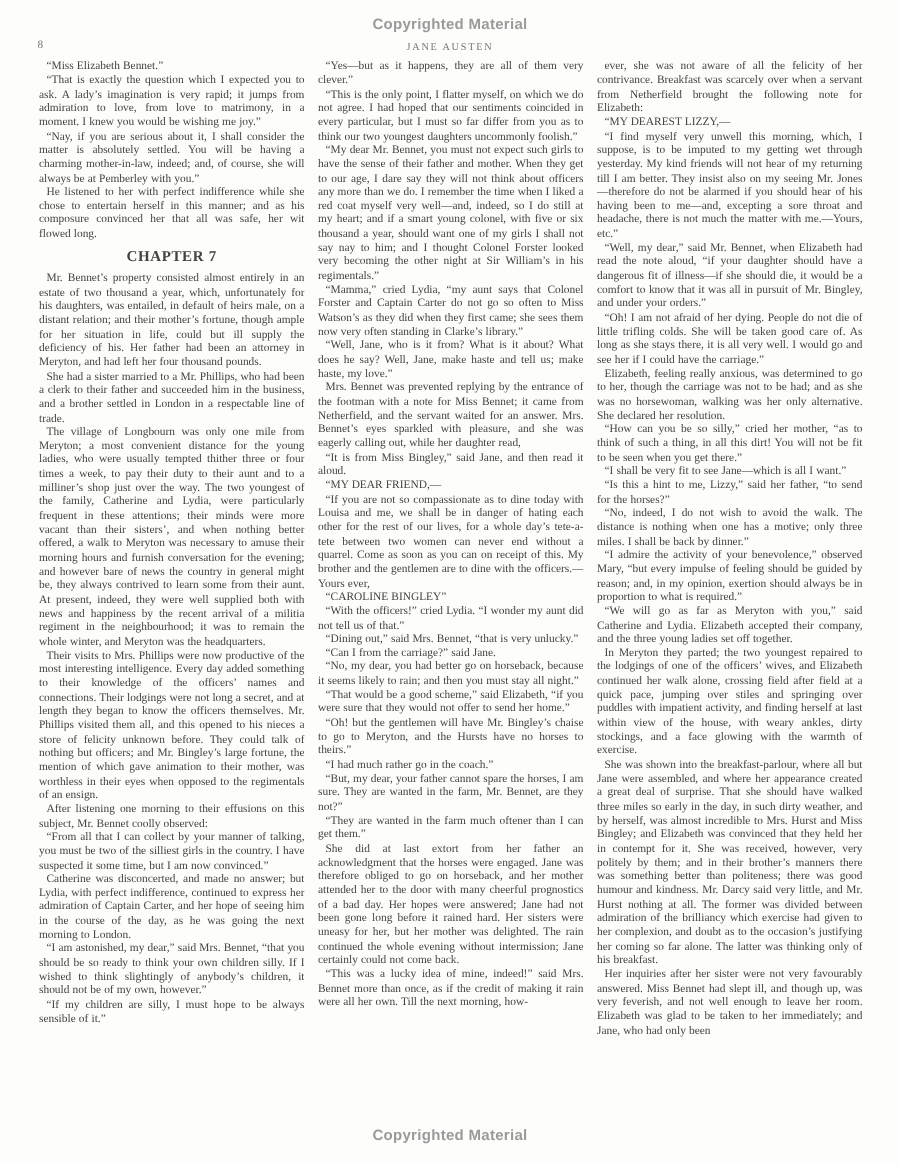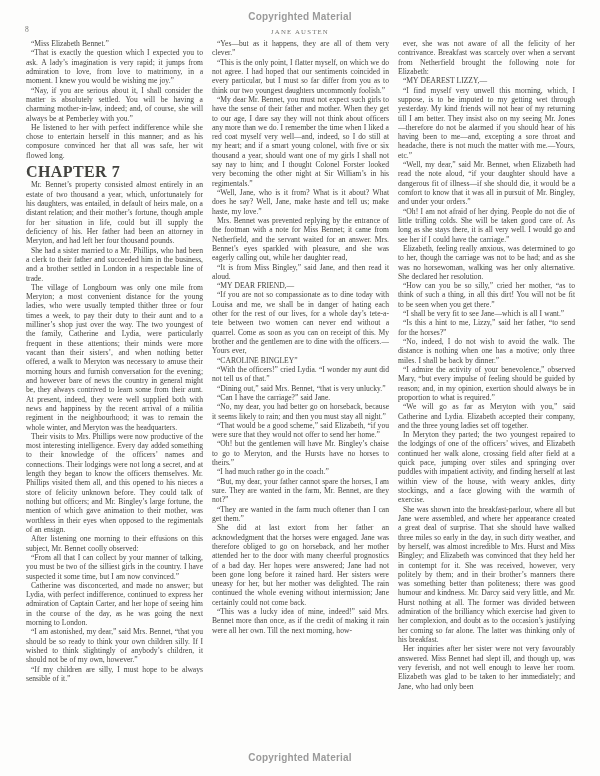--- a/index.html
+++ b/index.html
@@ -64,22 +64,23 @@
     line-height: 9.32px;
     color: var(--body-color, #43433f);
     word-spacing: 0.2px;
   }
   .col p {
     margin: 0;
     text-indent: 5px;
   }
   .col h2.chapter {
     margin: 7px 0 4px 0;
+    text-align: center;
     text-indent: 0;
-    font-size: 16px;
+    font-size: 10px;
     font-weight: bold;
     letter-spacing: 0.4px;
     color: var(--body-color, #3b3b37);
   }
 </style>
 </head>
 <body>
 
 <div class="page">
 
@@ -104,29 +105,30 @@
         <p>After listening one morning to their effusions on this subject, Mr. Bennet coolly observed:</p>
         <p>“From all that I can collect by your manner of talking, you must be two of the silliest girls in the country. I have suspected it some time, but I am now convinced.”</p>
         <p>Catherine was disconcerted, and made no answer; but Lydia, with perfect indifference, continued to express her admiration of Captain Carter, and her hope of seeing him in the course of the day, as he was going the next morning to London.</p>
         <p>“I am astonished, my dear,” said Mrs. Bennet, “that you should be so ready to think your own children silly. If I wished to think slightingly of anybody’s children, it should not be of my own, however.”</p>
         <p>“If my children are silly, I must hope to be always sensible of it.”</p>
       </div>
     <div class="col" id="col-1">
         <p>“Yes—but as it happens, they are all of them very clever.”</p>
         <p>“This is the only point, I flatter myself, on which we do not agree. I had hoped that our sentiments coincided in every particular, but I must so far differ from you as to think our two youngest daughters uncommonly foolish.”</p>
         <p>“My dear Mr. Bennet, you must not expect such girls to have the sense of their father and mother. When they get to our age, I dare say they will not think about officers any more than we do. I remember the time when I liked a red coat myself very well—and, indeed, so I do still at my heart; and if a smart young colonel, with five or six thousand a year, should want one of my girls I shall not say nay to him; and I thought Colonel Forster looked very becoming the other night at Sir William’s in his regimentals.”</p>
+        <p>“Mamma,” cried Lydia, “my aunt says that Colonel Forster and Captain Carter do not go so often to Miss Watson’s as they did when they first came; she sees them now very often standing in Clarke’s library.”</p>
         <p>“Well, Jane, who is it from? What is it about? What does he say? Well, Jane, make haste and tell us; make haste, my love.”</p>
         <p>Mrs. Bennet was prevented replying by the entrance of the footman with a note for Miss Bennet; it came from Netherfield, and the servant waited for an answer. Mrs. Bennet’s eyes sparkled with pleasure, and she was eagerly calling out, while her daughter read,</p>
         <p>“It is from Miss Bingley,” said Jane, and then read it aloud.</p>
         <p>“MY DEAR FRIEND,—</p>
         <p>“If you are not so compassionate as to dine today with Louisa and me, we shall be in danger of hating each other for the rest of our lives, for a whole day’s tete-a-tete between two women can never end without a quarrel. Come as soon as you can on receipt of this. My brother and the gentlemen are to dine with the officers.—Yours ever,</p>
         <p>“CAROLINE BINGLEY”</p>
         <p>“With the officers!” cried Lydia. “I wonder my aunt did not tell us of that.”</p>
         <p>“Dining out,” said Mrs. Bennet, “that is very unlucky.”</p>
-        <p>“Can I have the carriage?” said Jane.</p>
+        <p>“Can I from the carriage?” said Jane.</p>
         <p>“No, my dear, you had better go on horseback, because it seems likely to rain; and then you must stay all night.”</p>
         <p>“That would be a good scheme,” said Elizabeth, “if you were sure that they would not offer to send her home.”</p>
         <p>“Oh! but the gentlemen will have Mr. Bingley’s chaise to go to Meryton, and the Hursts have no horses to theirs.”</p>
         <p>“I had much rather go in the coach.”</p>
         <p>“But, my dear, your father cannot spare the horses, I am sure. They are wanted in the farm, Mr. Bennet, are they not?”</p>
         <p>“They are wanted in the farm much oftener than I can get them.”</p>
         <p>She did at last extort from her father an acknowledgment that the horses were engaged. Jane was therefore obliged to go on horseback, and her mother attended her to the door with many cheerful prognostics of a bad day. Her hopes were answered; Jane had not been gone long before it rained hard. Her sisters were uneasy for her, but her mother was delighted. The rain continued the whole evening without intermission; Jane certainly could not come back.</p>
         <p>“This was a lucky idea of mine, indeed!” said Mrs. Bennet more than once, as if the credit of making it rain were all her own. Till the next morning, how-</p>
       </div>
     <div class="col" id="col-2">

